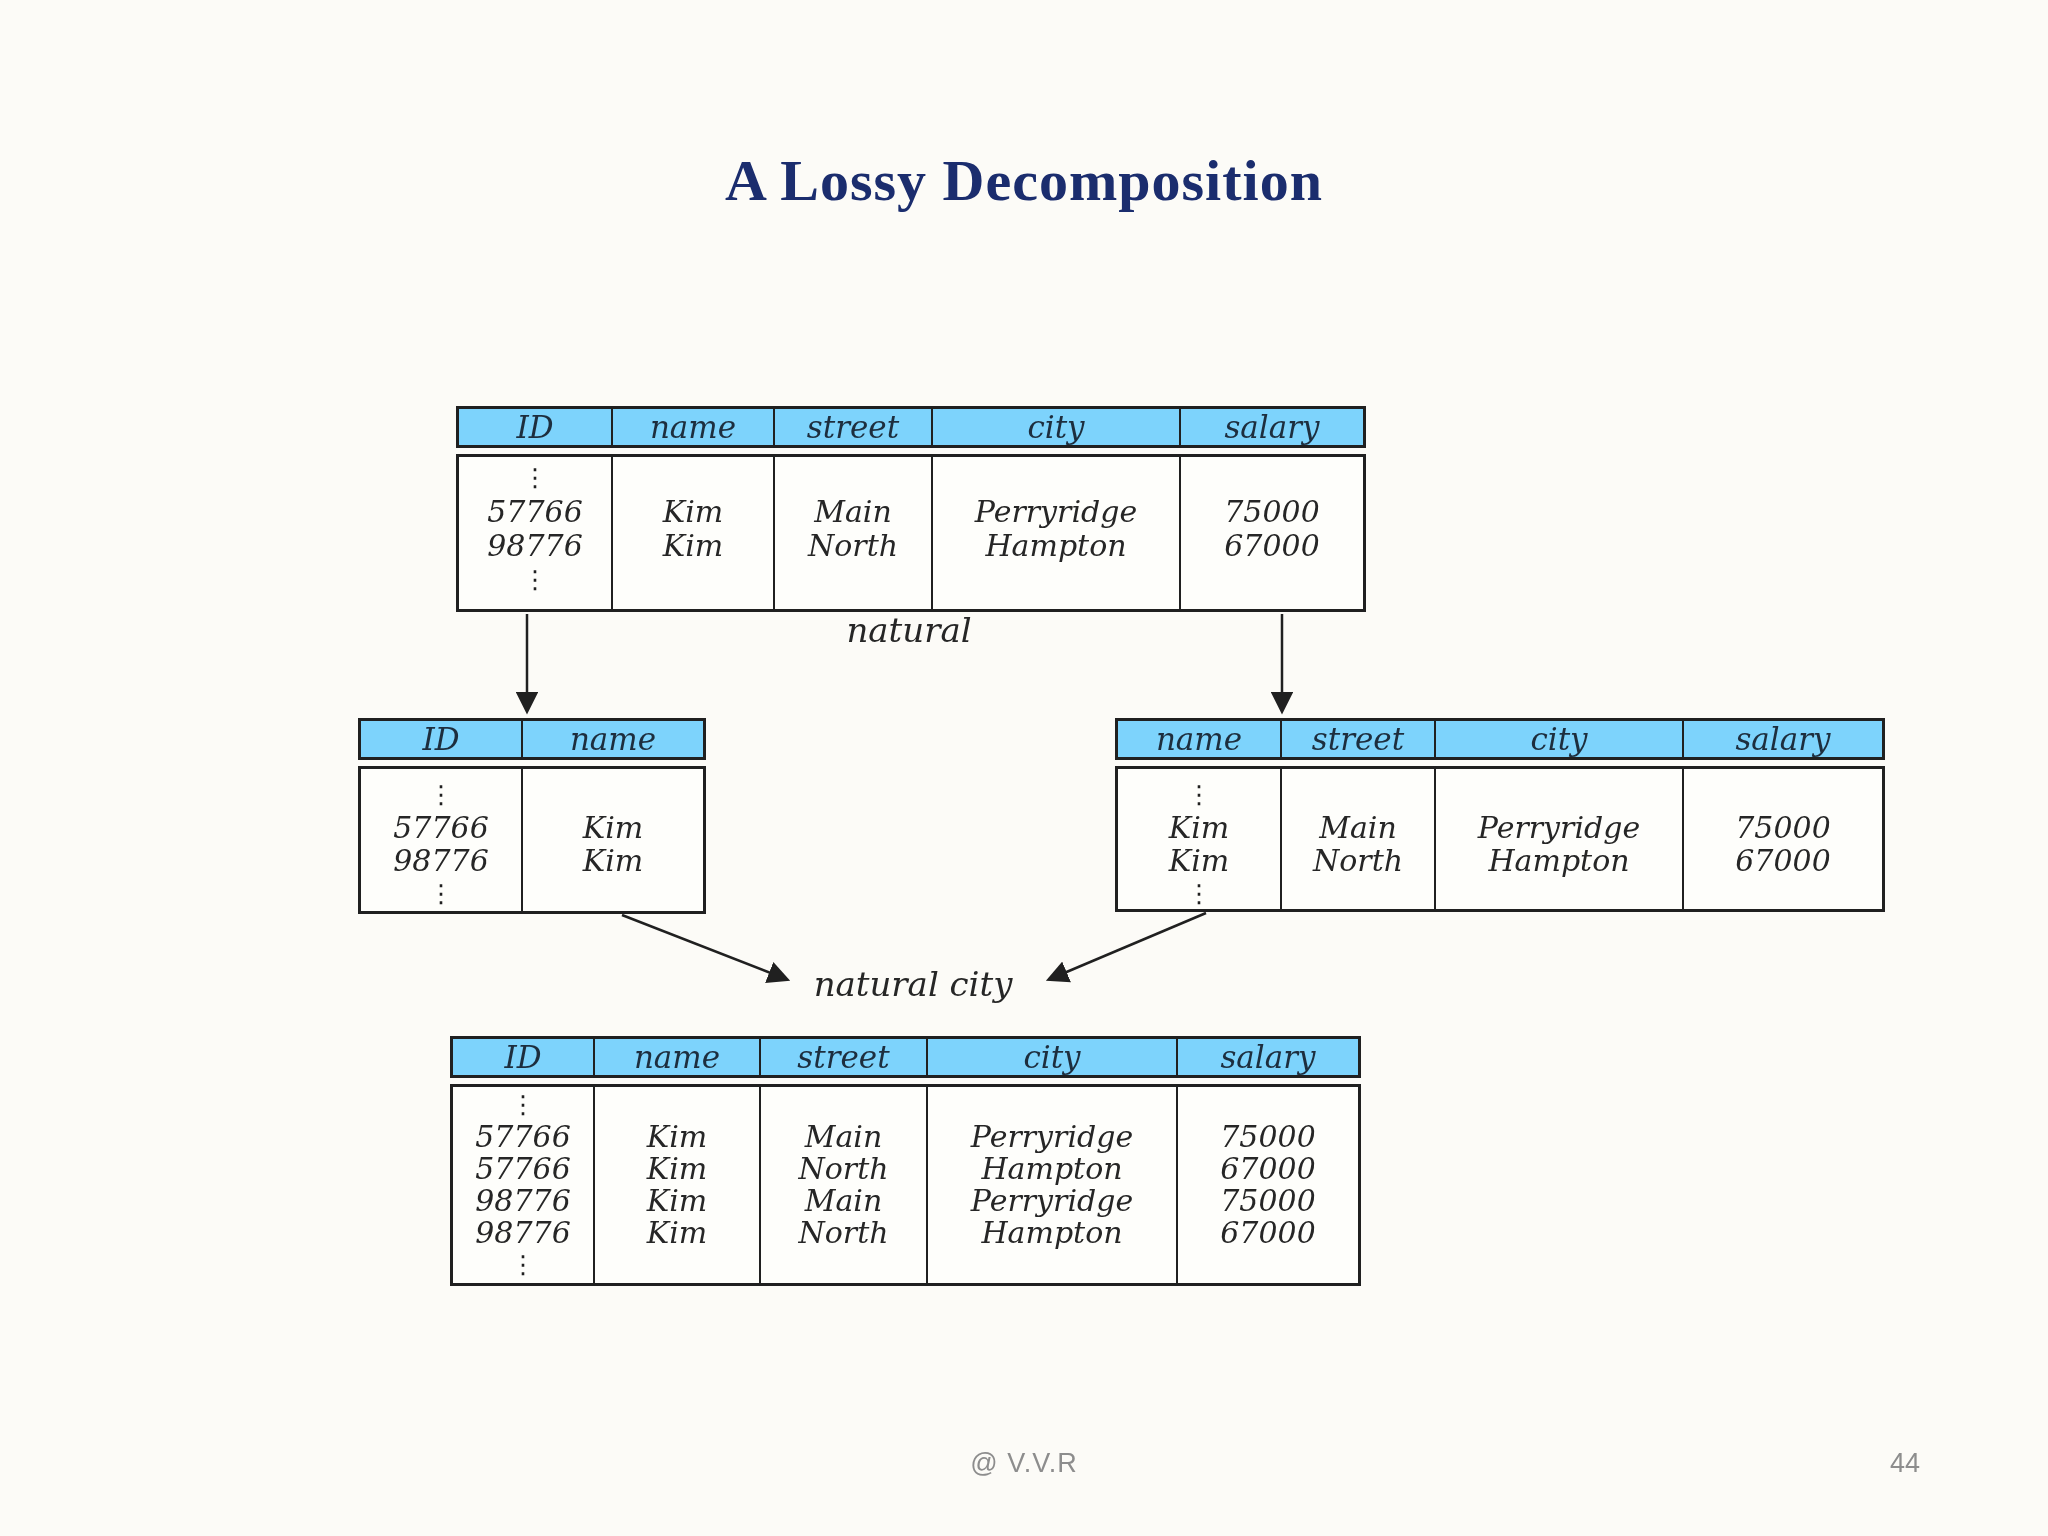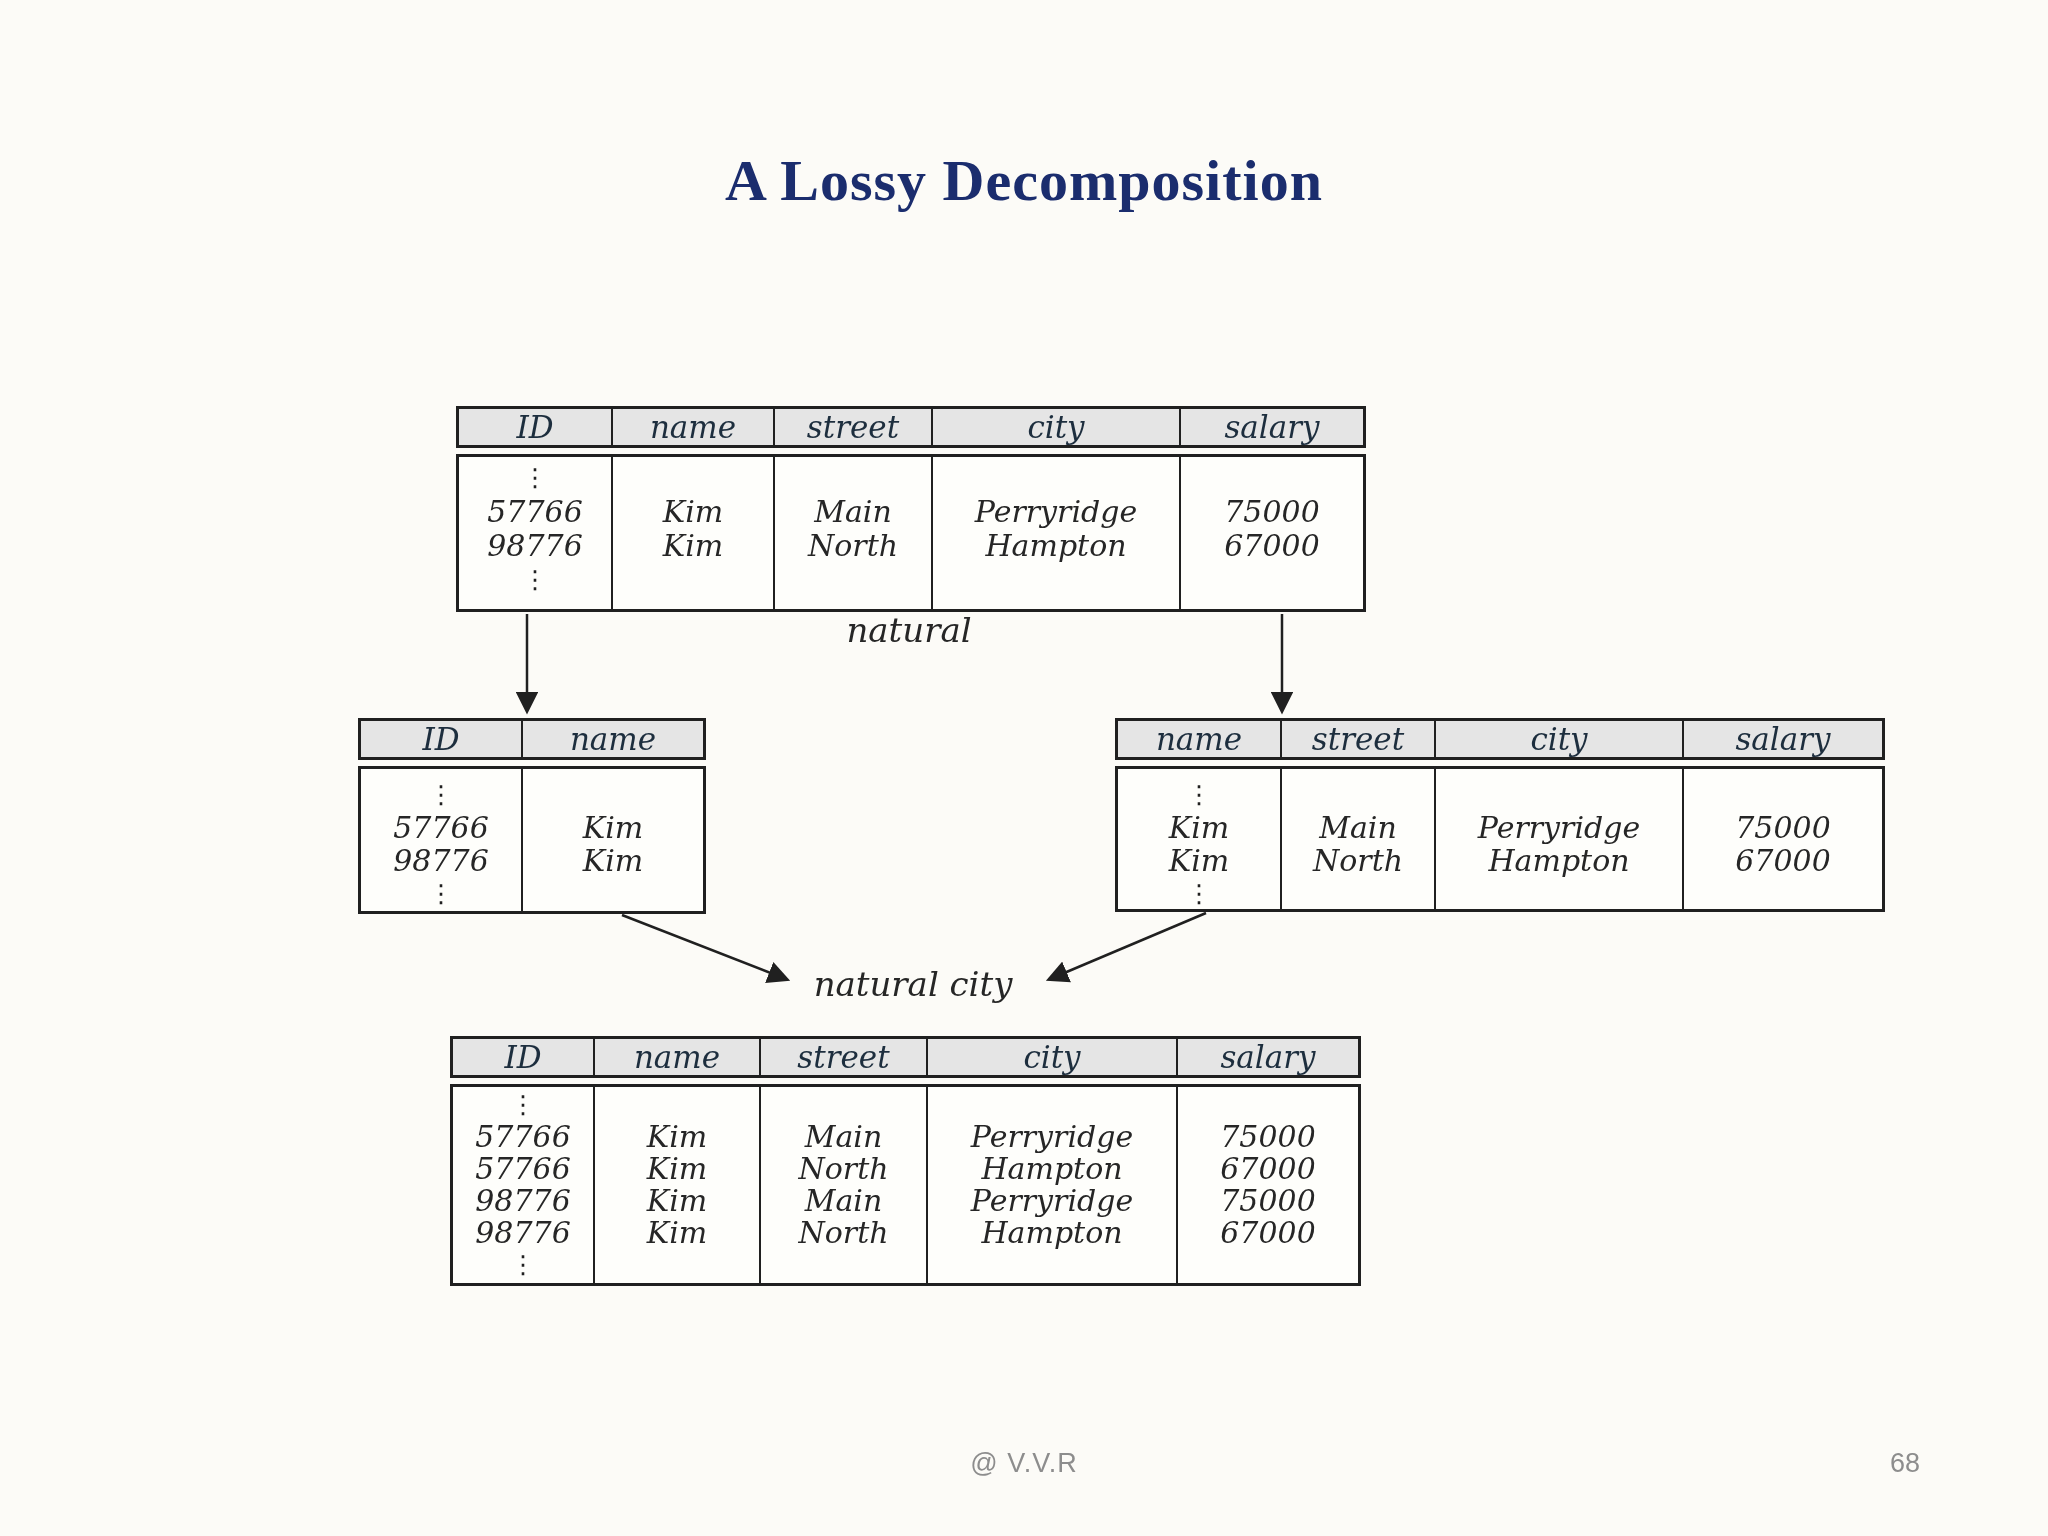--- a/index.html
+++ b/index.html
@@ -7,21 +7,21 @@
     width:2048px;height:1536px;position:relative;overflow:hidden;
     background:#fcfbf7;font-family:"DejaVu Serif",serif;
   }
   .title{
     position:absolute;left:0;top:152px;width:100%;margin:0;
     text-align:center;font-family:"Liberation Serif",serif;font-weight:bold;
     font-size:58px;line-height:1;color:#1b2d6e;letter-spacing:1px;
   }
   .rtable{position:absolute;}
   .thead{
-    display:flex;background:#e5e5e5;border:3px solid #202020;
+    display:flex;background:#7dd3fc;border:3px solid #202020;
     box-sizing:border-box;width:100%;
   }
   .hcell{
     box-sizing:border-box;border-right:2px solid #202020;text-align:center;
     font-style:italic;font-size:31px;color:#1d2e3e;
   }
   .hcell:last-child{border-right:none;}
   .tbody{
     display:flex;background:#fefefb;border:3px solid #202020;
     box-sizing:border-box;width:100%;margin-top:6px;
@@ -208,13 +208,13 @@
         <div class="tline" style="height: 32px; line-height: 32px;">75000</div>
         <div class="tline" style="height: 32px; line-height: 32px;">67000</div>
         <div class="tline" style="height: 32px; line-height: 32px;">75000</div>
         <div class="tline" style="height: 32px; line-height: 32px;">67000</div>
         <div class="tline" style="height: 32px; line-height: 32px;"></div>
       </div>
     </div>
   </div>
 
 <div class="footer">@ V.V.R</div>
-<div class="pagenum">68</div>
+<div class="pagenum">44</div>
 
 </body></html>

